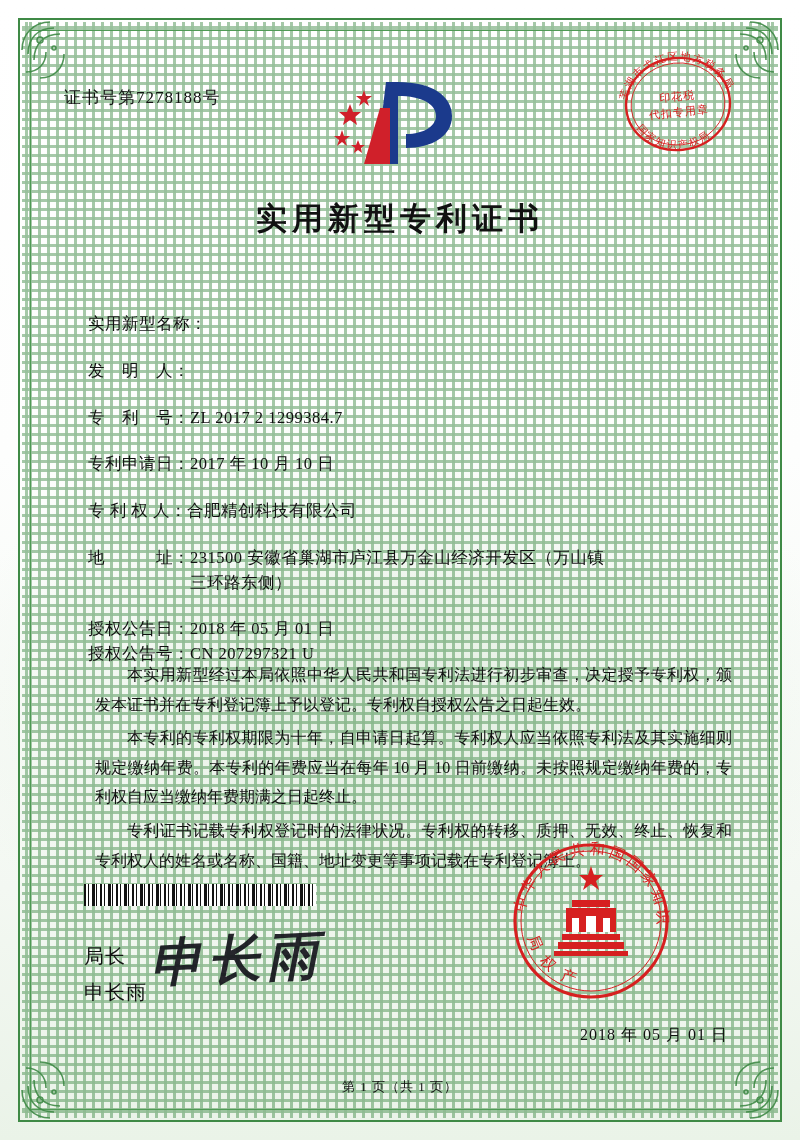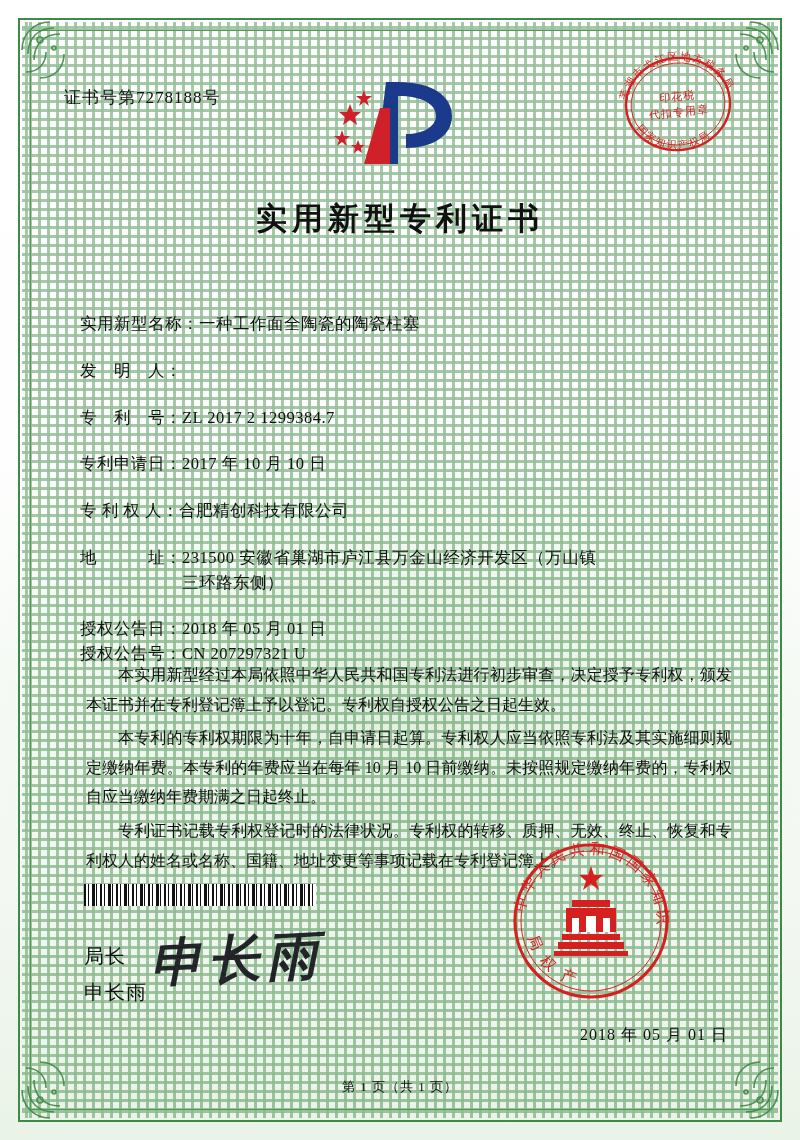--- a/index.html
+++ b/index.html
@@ -96,21 +96,21 @@
     left: 64px;
     top: 86px;
     font-size: 17px;
     color: #111;
     letter-spacing: 1px;
   }
 
   
   .fields {
     position: absolute;
-    left: 80px;
+    left: 88px;
     right: 70px;
     top: 312px;
     font-size: 16.5px;
     color: #111;
   }
   .field-row {
     display: flex;
     align-items: flex-start;
     margin-bottom: 22px;
     line-height: 1.5;
@@ -141,21 +141,21 @@
     position: absolute;
     left: 78px;
     right: 68px;
     top: 660px;
     font-size: 16px;
     line-height: 1.85;
     color: #111;
     text-align: justify;
   }
   .body-text p {
-    margin: 0 0 4px 8px;
+    margin: 0 0 4px 17px;
     text-indent: 2em;
   }
 
   
   .barcode {
     position: absolute;
     left: 84px;
     top: 884px;
     width: 232px;
     height: 22px;
@@ -314,21 +314,20 @@
       <text x="64" y="52" text-anchor="middle" font-size="11" fill="#d62020" font-family="'Liberation Serif',serif" letter-spacing="1">印花税</text>
       <text x="64" y="68" text-anchor="middle" font-size="11" fill="#d62020" font-family="'Liberation Serif',serif" letter-spacing="1">代扣专用章</text>
     </svg>
   </div>
 
   <div class="doc-title">实用新型专利证书</div>
 
   <div class="fields">
     <div class="field-row">
       <span class="field-label">实用新型名称：</span>
-      <span class="field-value">一种工作面全陶瓷的陶瓷柱塞</span>
     </div>
     <div class="field-row">
       <span class="field-label">发　明　人：</span>
     </div>
     <div class="field-row">
       <span class="field-label">专　利　号：</span>
       <span class="field-value">ZL 2017 2 1299384.7</span>
     </div>
     <div class="field-row">
       <span class="field-label">专利申请日：</span>

